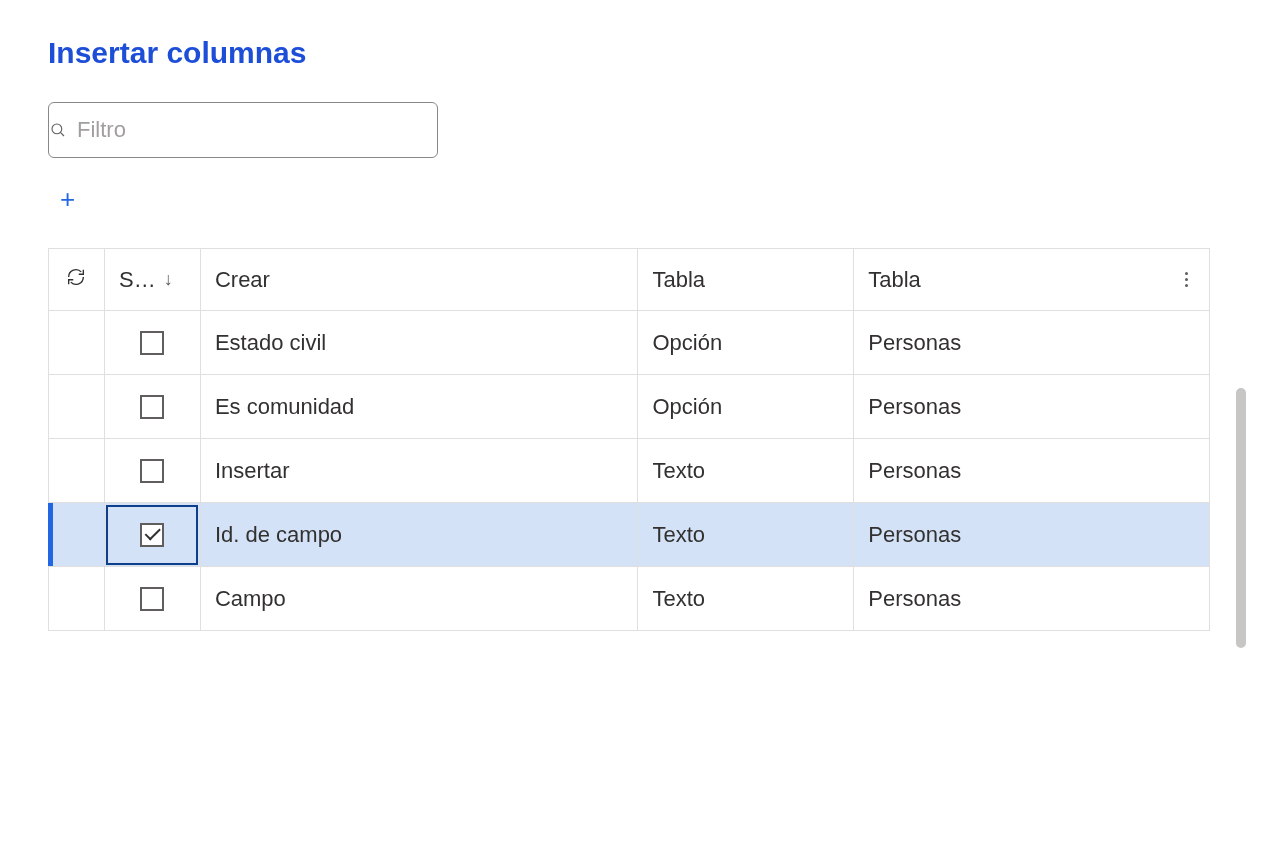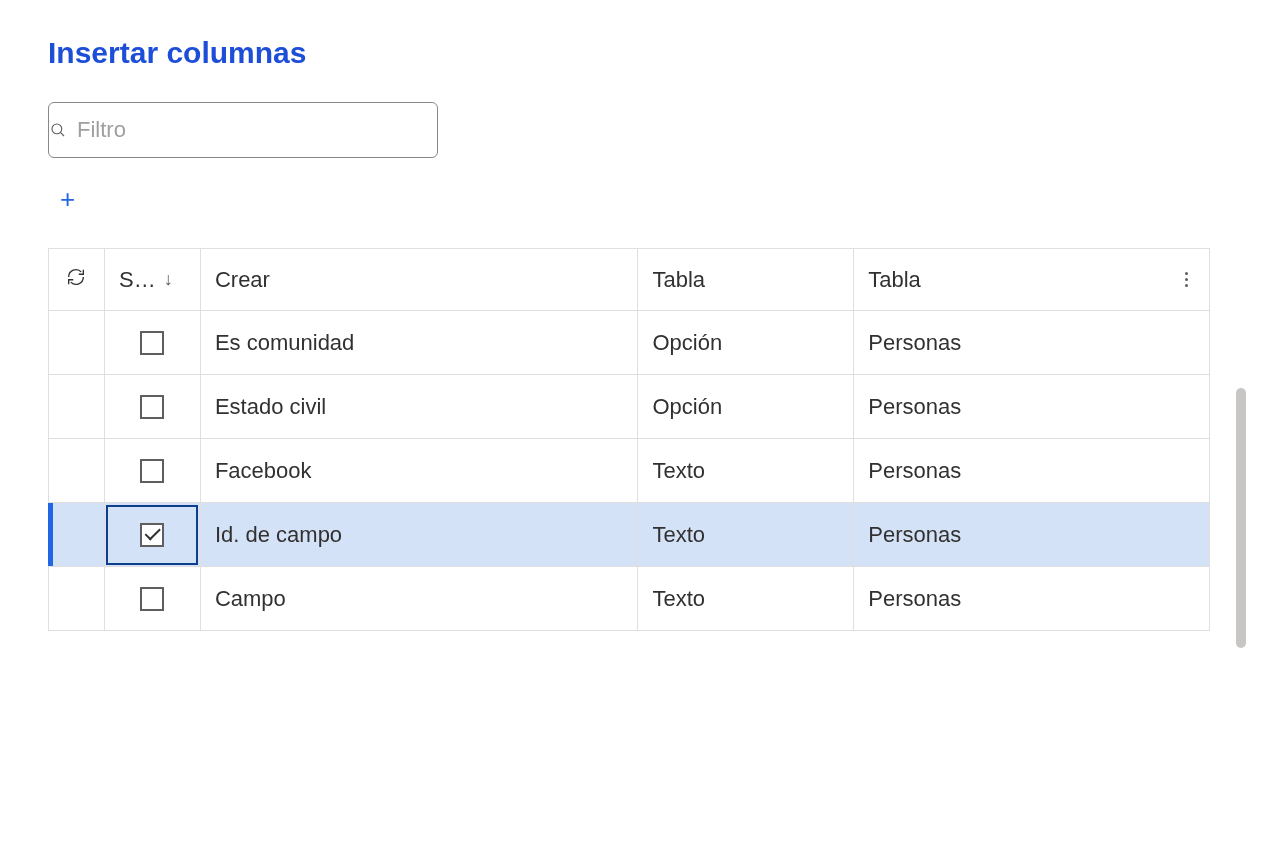--- a/index.html
+++ b/index.html
@@ -254,21 +254,21 @@
           <td class="col-refresh">
             <div class="td-inner"></div>
           </td>
           <td class="col-select cell-select">
             <div class="td-inner">
               <span class="checkbox"></span>
             </div>
           </td>
           <td class="col-campo">
             <div class="td-inner">
-              <span>Es comunidad</span>
+              <span>Estado civil</span>
             </div>
           </td>
           <td class="col-tipo">
             <div class="td-inner">
               <span>Opción</span>
             </div>
           </td>
           <td class="col-tabla">
             <div class="td-inner">
               <span>Personas</span>
@@ -282,21 +282,21 @@
           <td class="col-refresh">
             <div class="td-inner"></div>
           </td>
           <td class="col-select cell-select">
             <div class="td-inner">
               <span class="checkbox"></span>
             </div>
           </td>
           <td class="col-campo">
             <div class="td-inner">
-              <span>Estado civil</span>
+              <span>Es comunidad</span>
             </div>
           </td>
           <td class="col-tipo">
             <div class="td-inner">
               <span>Opción</span>
             </div>
           </td>
           <td class="col-tabla">
             <div class="td-inner">
               <span>Personas</span>
@@ -310,21 +310,21 @@
           <td class="col-refresh">
             <div class="td-inner"></div>
           </td>
           <td class="col-select cell-select">
             <div class="td-inner">
               <span class="checkbox"></span>
             </div>
           </td>
           <td class="col-campo">
             <div class="td-inner">
-              <span>Facebook</span>
+              <span>Insertar</span>
             </div>
           </td>
           <td class="col-tipo">
             <div class="td-inner">
               <span>Texto</span>
             </div>
           </td>
           <td class="col-tabla">
             <div class="td-inner">
               <span>Personas</span>

